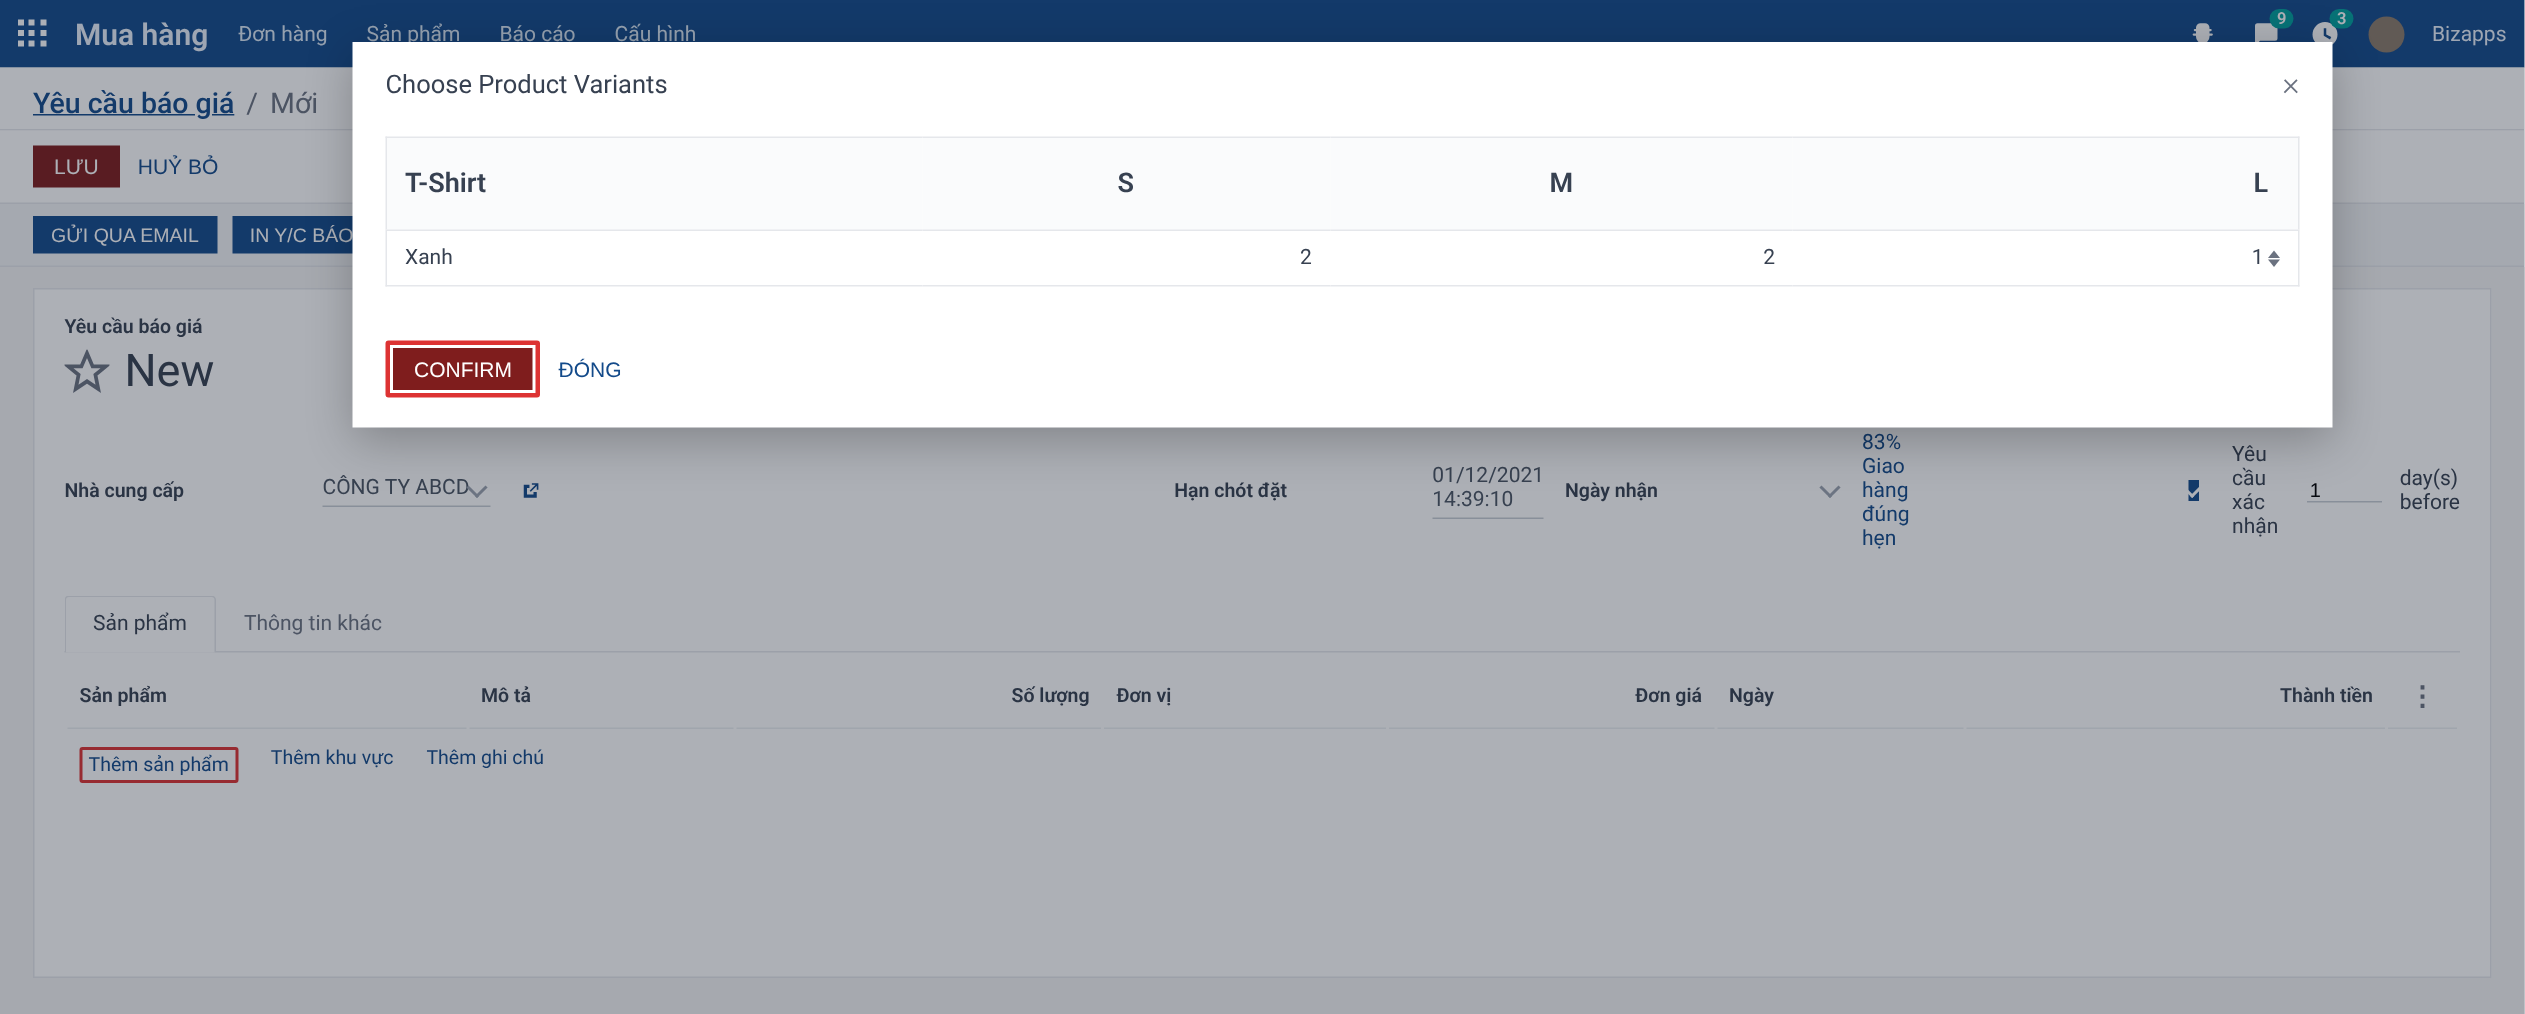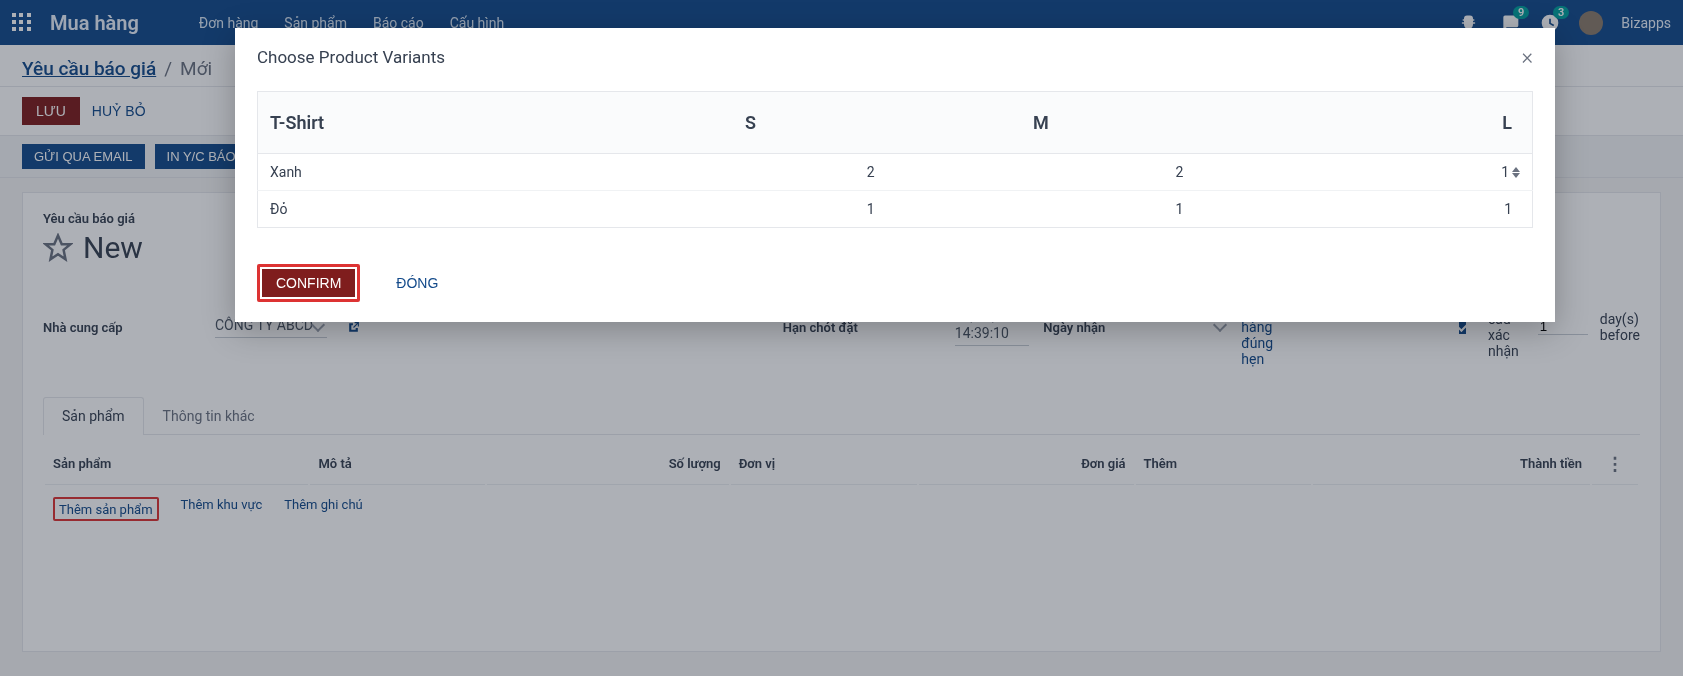--- a/index.html
+++ b/index.html
@@ -16,21 +16,21 @@
   .topbar {
     background: #134a8a;
     height: 45px;
     display: flex;
     align-items: center;
     padding: 0 12px;
     color: #fff;
   }
   .apps-icon { width: 20px; height: 20px; display: grid; grid-template-columns: repeat(3,1fr); grid-template-rows: repeat(3,1fr); gap:2px; margin-right: 18px; cursor: pointer; }
   .apps-icon span { background: #fff; width:4px; height:4px; }
-  .brand { font-size: 20px; font-weight: 600; margin-right: 60px; color: #e8f0fa; }
+  .brand { font-size: 20px; font-weight: 600; margin-right: 20px; color: #e8f0fa; }
   .topnav { display: flex; gap: 26px; }
   .topnav a { color: #dbe8f5; font-size: 14px; text-decoration: none; }
   .topbar-right { margin-left: auto; display: flex; align-items: center; gap: 18px; }
   .badge-icon { position: relative; width: 22px; height: 22px; display:flex; align-items:center; justify-content:center; }
   .badge-icon svg { fill: #fff; }
   .badge-count { position: absolute; top:-6px; right:-8px; background:#00a09d; color:#fff; border-radius:10px; font-size:11px; padding:0 5px; font-weight:600; }
   .avatar { width: 24px; height: 24px; background:#8b7b6b; border-radius:50%; }
   .username { color:#e8f0fa; font-size:14px; }
 
   .breadcrumb-row { background:#fff; border-bottom:1px solid #e5e7eb; padding: 12px 22px 6px; display:flex; align-items:center; }
@@ -89,21 +89,21 @@
   .variant-table thead th { background:#fafbfc; text-align:left; font-weight:600; padding:20px 12px; font-size:18px; border-bottom:1px solid #e5e7eb; }
   .variant-table thead th.center { text-align:center; }
   .variant-table thead th.right { text-align:right; }
   .variant-table tbody td { padding:10px 12px; border-top:1px solid #f0f2f4; }
   .variant-table tbody td.right { text-align:right; }
   .spinner-cell { display:inline-flex; align-items:center; justify-content:flex-end; gap:3px; }
   .spinner-arrows { display:flex; flex-direction:column; gap:1px; }
   .spinner-arrows span { width:0; height:0; border-left:4px solid transparent; border-right:4px solid transparent; cursor:pointer; }
   .spinner-arrows .up { border-bottom:5px solid #6b7280; }
   .spinner-arrows .down { border-top:5px solid #6b7280; }
-  .modal-footer { padding: 14px 22px 20px; display:flex; gap:36px; }
+  .modal-footer { padding: 14px 22px 20px; display:flex; gap:12px; }
   .confirm-highlight { border:3px solid #d33; padding:2px; display:inline-block; border-radius:2px; }
   .confirm-highlight button { display:block; }
   .btn-close-link { color:#134a8a; font-weight:500; background:none; border:none; font-size:14px; cursor:pointer; text-transform:uppercase; }
 </style>
 </head>
 <body>
 
 <div class="topbar">
   <div class="apps-icon">
     <span></span>
@@ -218,21 +218,21 @@
     </div>
 
     <table class="table">
       <thead>
         <tr>
           <th>Sản phẩm</th>
           <th>Mô tả</th>
           <th class="right">Số lượng</th>
           <th>Đơn vị</th>
           <th class="right">Đơn giá</th>
-          <th>Thêm</th>
+          <th>Ngày</th>
           <th class="right">Thành tiền</th>
           <th style="width:30px;"><span class="kebab">⋮</span></th>
         </tr>
       </thead>
       <tbody>
         <tr class="table-actions-row">
           <td colspan="8">
             <div class="add-links">
               <span class="highlight-box">
                 <a href="#">Thêm sản phẩm</a>
@@ -271,26 +271,20 @@
           <td class="right" style="padding-right:12px;">
             <span class="spinner-cell">
               <span>1</span>
               <span class="spinner-arrows">
                 <span class="up"></span>
                 <span class="down"></span>
               </span>
             </span>
           </td>
         </tr>
-        <tr>
-          <td>Đỏ</td>
-          <td class="right">1</td>
-          <td class="right">1</td>
-          <td class="right" style="padding-right:20px;">1</td>
-        </tr>
       </tbody>
     </table>
   </div>
   <div class="modal-footer">
     <span class="confirm-highlight">
       <button class="btn-primary">CONFIRM</button>
     </span>
     <button class="btn-close-link">ĐÓNG</button>
   </div>
 </div>

